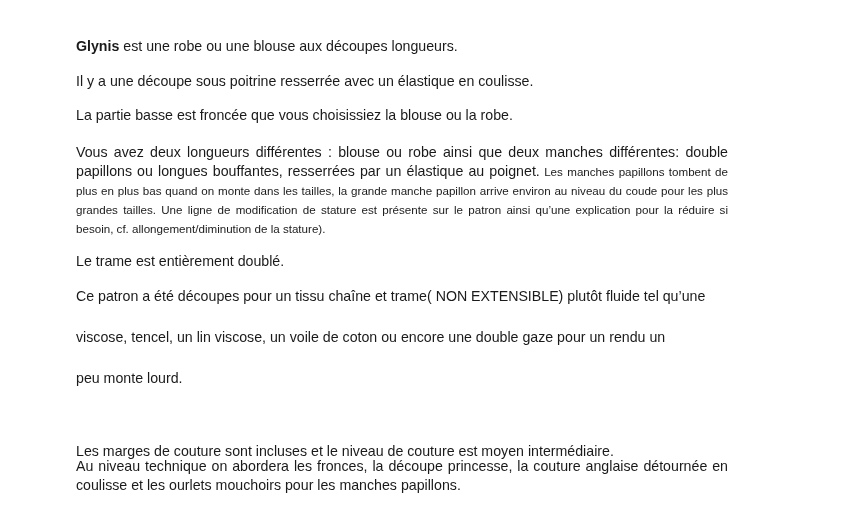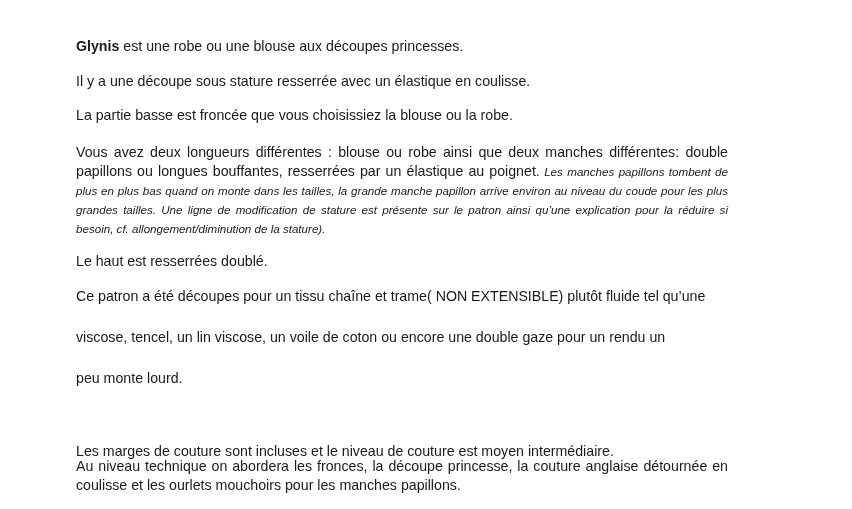--- a/index.html
+++ b/index.html
@@ -7,36 +7,36 @@
       width: 852px; height: 509px; overflow: hidden; position: relative;
       font-family: "Liberation Sans", "DejaVu Sans", sans-serif;
       color: #1a1a1a;
     }
     .page { position: absolute; left: 76px; top: 0; width: 652px; }
     .p {
       position: absolute; left: 0; margin: 0;
       font-size: 14.2px; line-height: 19px; white-space: nowrap;
     }
     .just { white-space: normal; width: 652px; text-align: justify; text-align-last: left; }
-    .small { font-size: 11.6px; line-height: 18px; font-style: italic; }
+    .small { font-size: 11.6px; line-height: 18px; }
     b { font-weight: bold; text-align: center; }
   </style>
 </head>
 <body>
 
 <div class="page">
-  <p class="p" style="top:37px"><b>Glynis</b><span> est une robe ou une blouse aux découpes princesses.</span></p>
+  <p class="p" style="top:37px"><b>Glynis</b><span> est une robe ou une blouse aux découpes longueurs.</span></p>
 
-  <p class="p" style="top:72px"> Il y a une découpe sous stature resserrée avec un élastique en coulisse.</p>
+  <p class="p" style="top:72px"> Il y a une découpe sous poitrine resserrée avec un élastique en coulisse.</p>
 
   <p class="p" style="top:106px">La partie basse est froncée que vous choisissiez la blouse ou la robe.</p>
 
   <p class="p just" style="top:143px"><span>Vous avez deux longueurs différentes : blouse ou robe ainsi que deux manches différentes: double papillons ou longues bouffantes, resserrées par un élastique au poignet.</span><span class="small"> Les manches papillons tombent de plus en plus bas quand on monte dans les tailles, la grande manche papillon arrive environ au niveau du coude pour les plus grandes tailles. Une ligne de modification de stature est présente sur le patron ainsi qu’une explication pour la réduire si besoin, cf. allongement/diminution de la stature).</span></p>
 
-  <p class="p" style="top:252px">Le haut est resserrées doublé.</p>
+  <p class="p" style="top:252px">Le trame est entièrement doublé.</p>
 
   <p class="p" style="top:287px">Ce patron a été découpes pour un tissu chaîne et trame( NON EXTENSIBLE) plutôt fluide tel qu’une</p>
   <p class="p" style="top:328px">viscose, tencel, un lin viscose, un voile de coton ou encore une double gaze pour un rendu un</p>
   <p class="p" style="top:369px">peu monte lourd.</p>
 
   <p class="p" style="top:442px">Les marges de couture sont incluses et le niveau de couture est moyen intermédiaire.</p>
 
   <p class="p just" style="top:457px">Au niveau technique on abordera les fronces, la découpe princesse, la couture anglaise détournée en coulisse et les ourlets mouchoirs pour les manches papillons.</p>
 </div>
 

